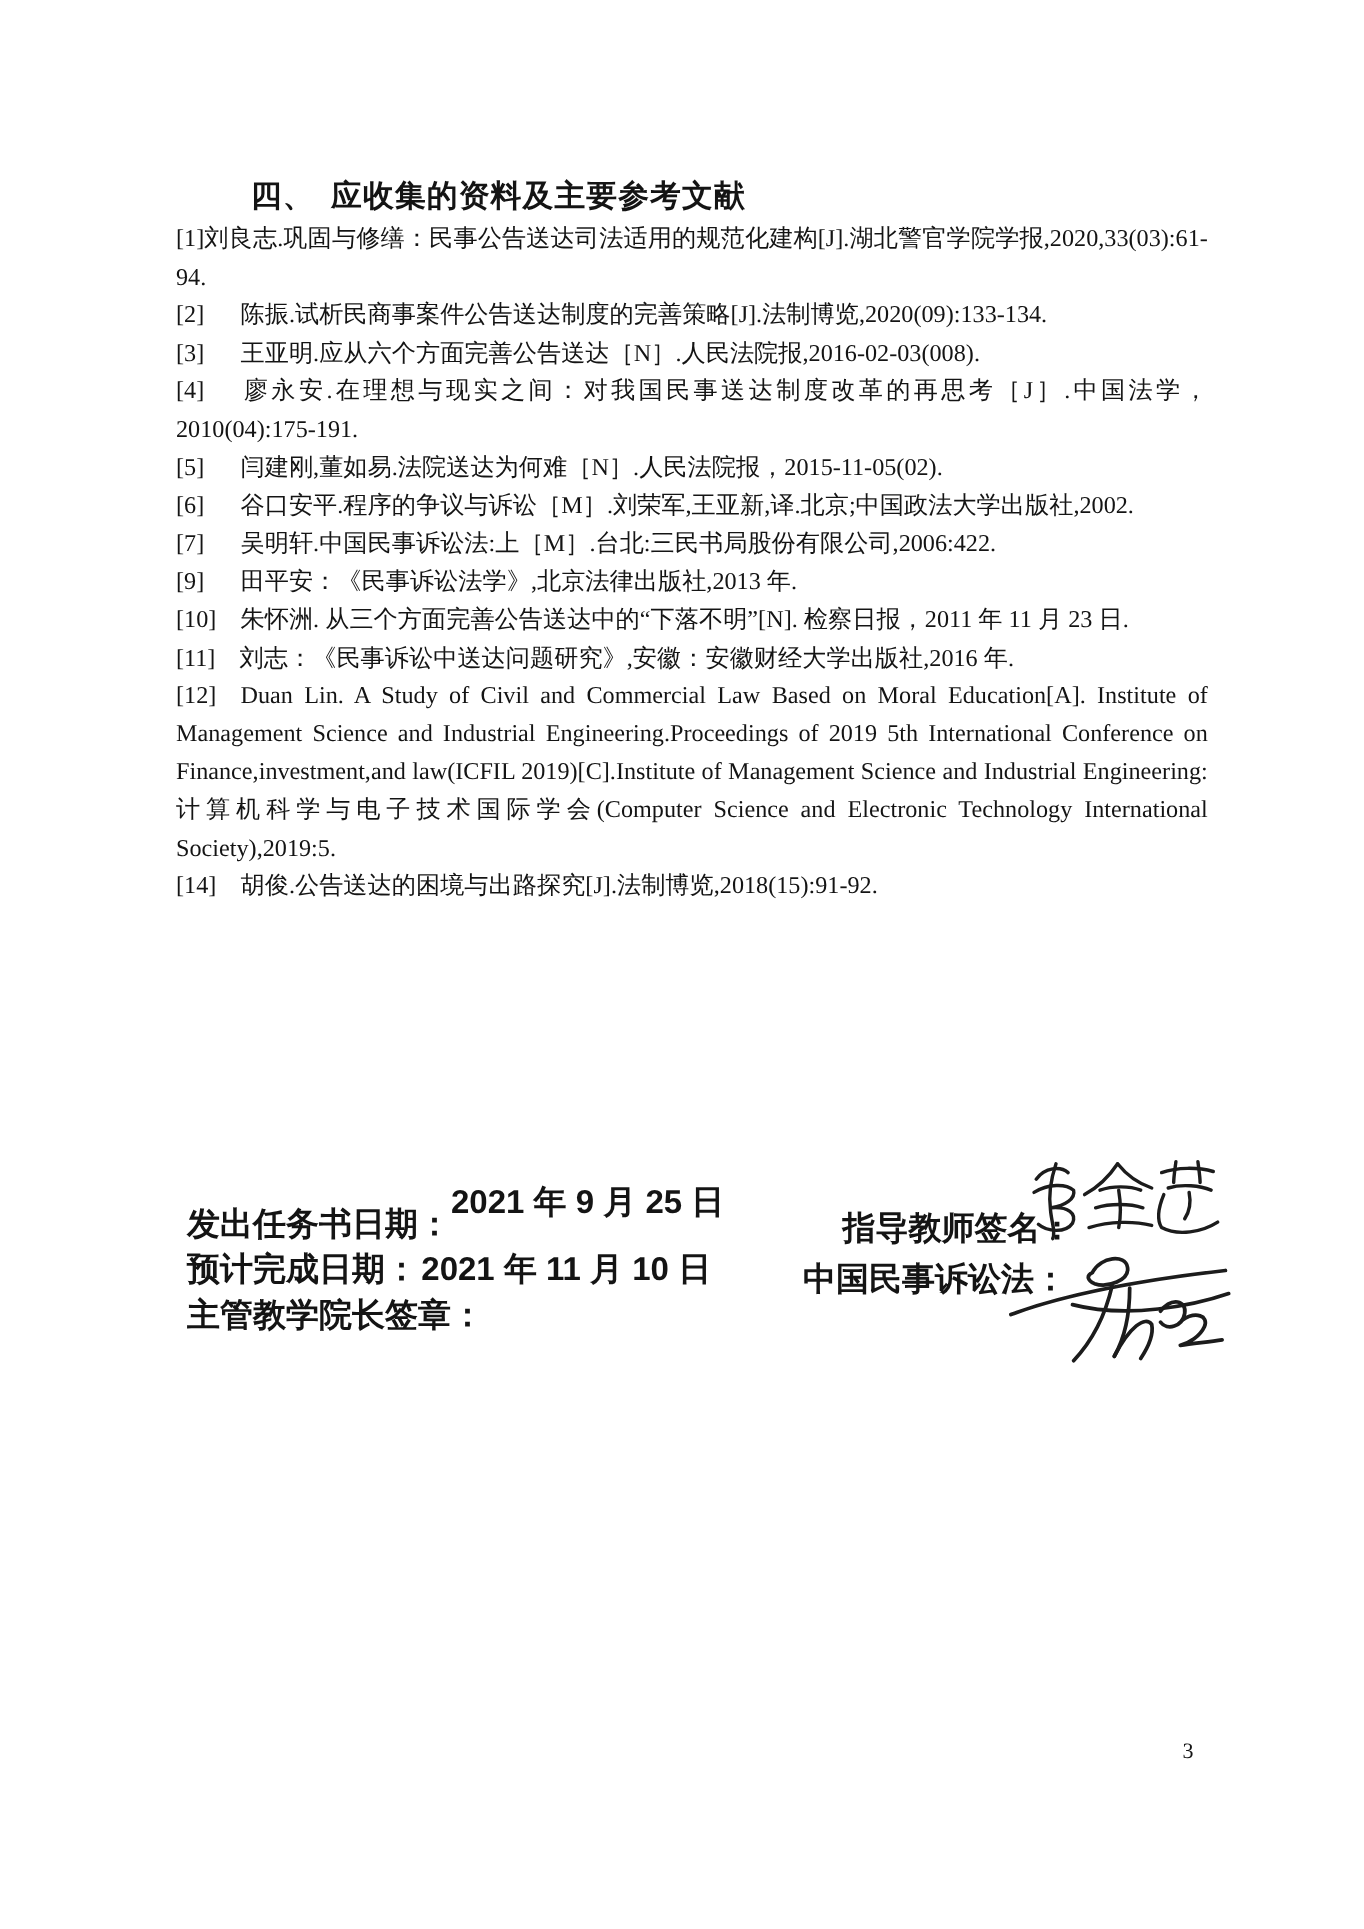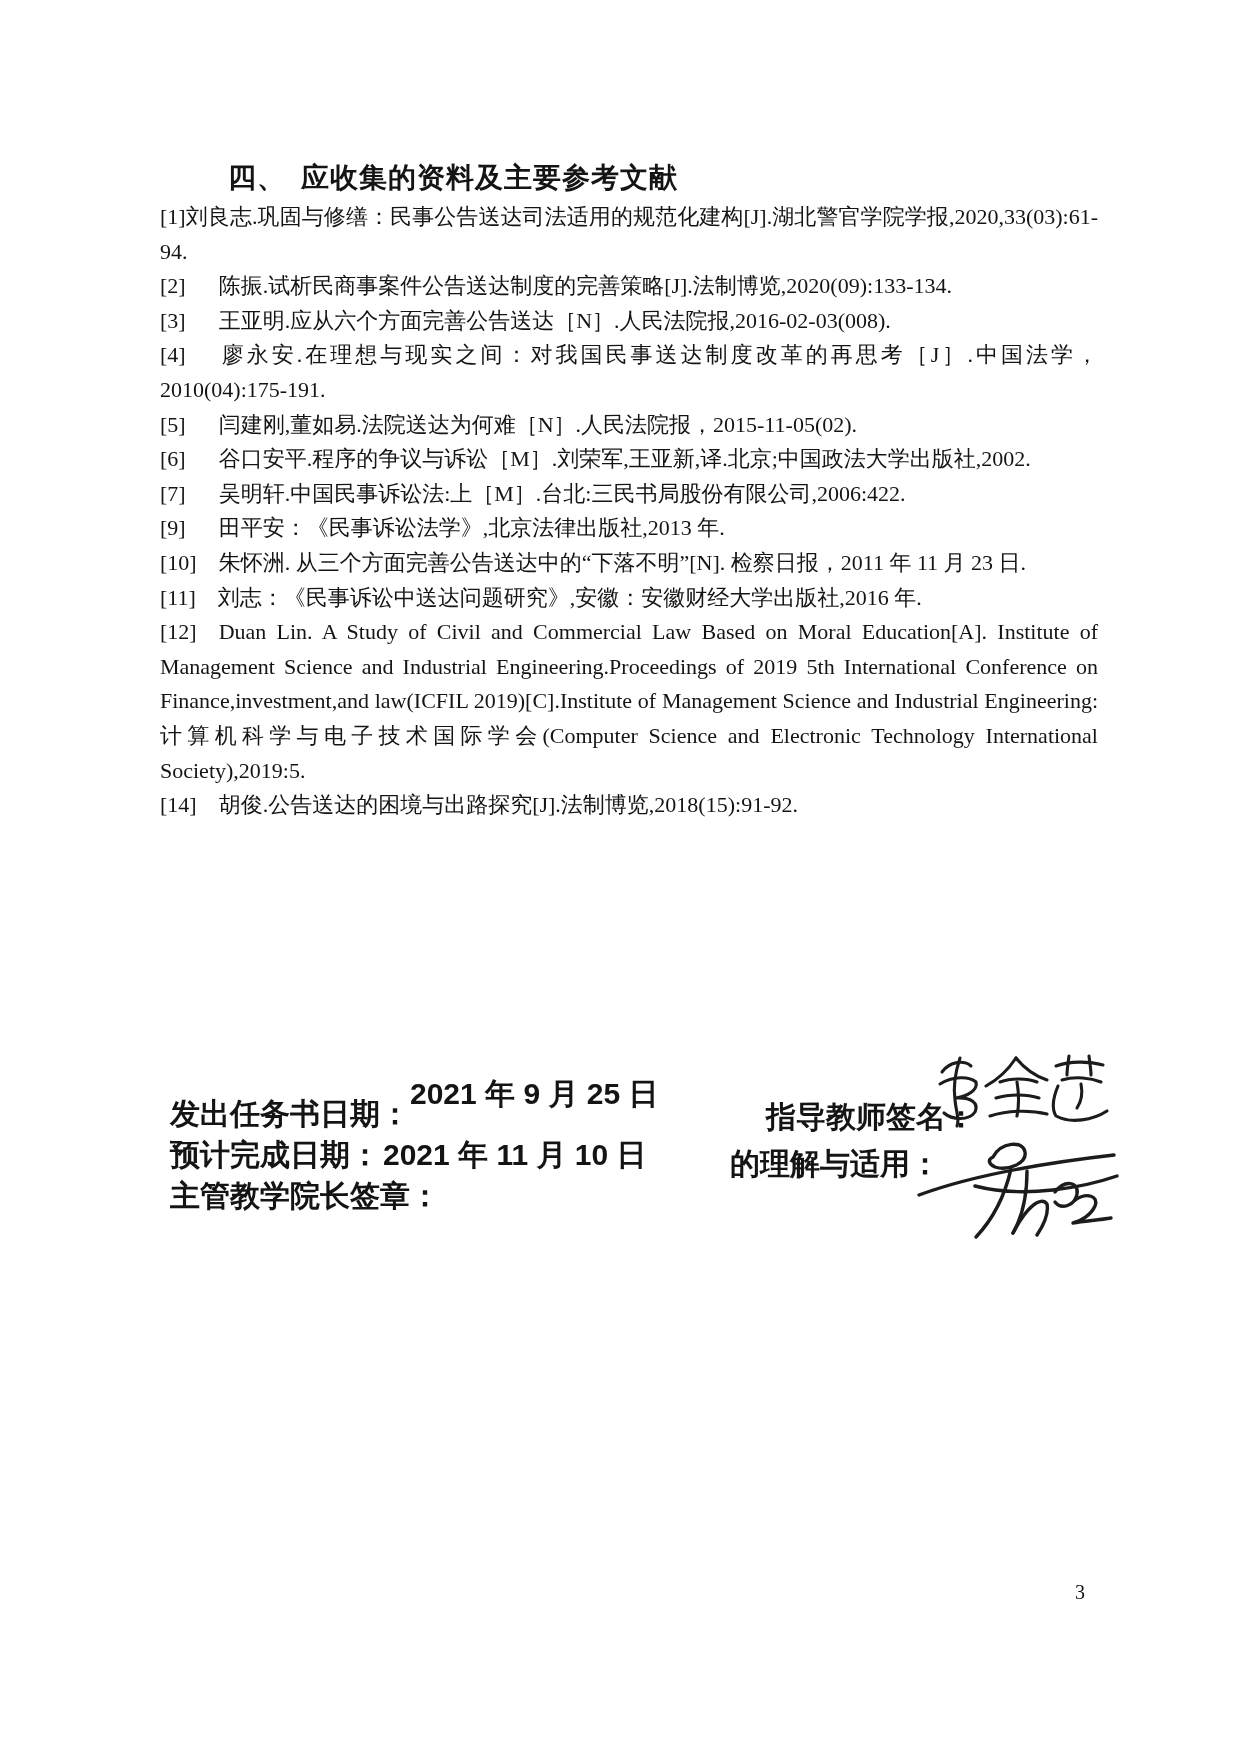--- a/index.html
+++ b/index.html
@@ -84,21 +84,21 @@
     <span class="f" style="left:170px; top:1099px">发出任务书日期：</span>
     <span class="f" style="left:410px; top:1079px">2021 年 9 月 25 日</span>
 
     <span class="f" style="left:170px; top:1140px">预计完成日期：</span>
     <span class="f" style="left:383px; top:1140px">2021 年 11 月 10 日</span>
 
     <span class="f" style="left:170px; top:1181px">主管教学院长签章：</span>
 
     <span class="f" style="left:766px; top:1102px">指导教师签名：</span>
 
-    <span class="f" style="left:730px; top:1149px">的理解与适用：</span>
+    <span class="f" style="left:730px; top:1149px">中国民事诉讼法：</span>
 
     
     <svg class="sig-svg" style="left:930px; top:1050px" width="180" height="88" viewBox="0 0 180 88" xmlns="http://www.w3.org/2000/svg">
       <g stroke-width="3.1">
         <path d="M30,8 C26,20 23,36 25,50 C26,62 30,70 27,76"></path>
         <path d="M12,22 C20,11 34,10 41,16"></path>
         <path d="M10,34 C23,26 39,26 46,32 C48,40 38,46 26,48 C41,47 49,53 45,62 C39,71 22,70 14,63"></path>
         <path d="M86,8 C78,20 67,30 56,36"></path>
         <path d="M86,8 C94,18 105,26 117,30"></path>
         <path d="M70,32 C81,28 97,28 107,32"></path>

